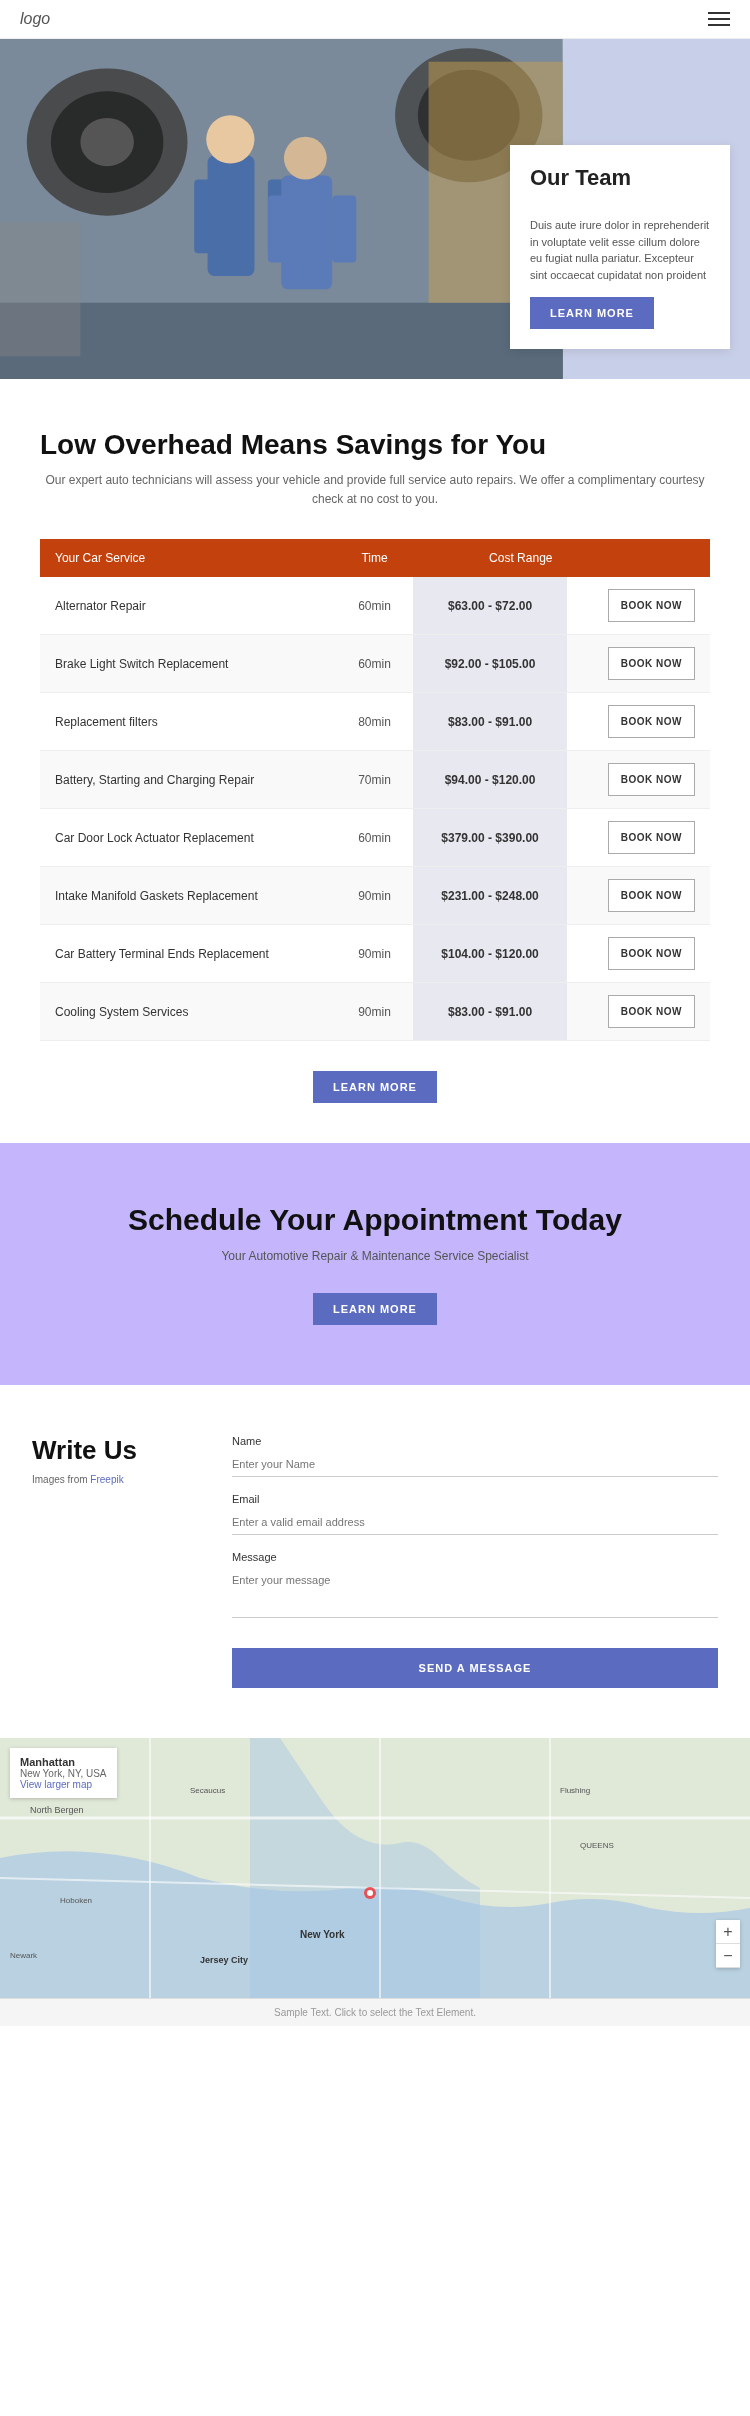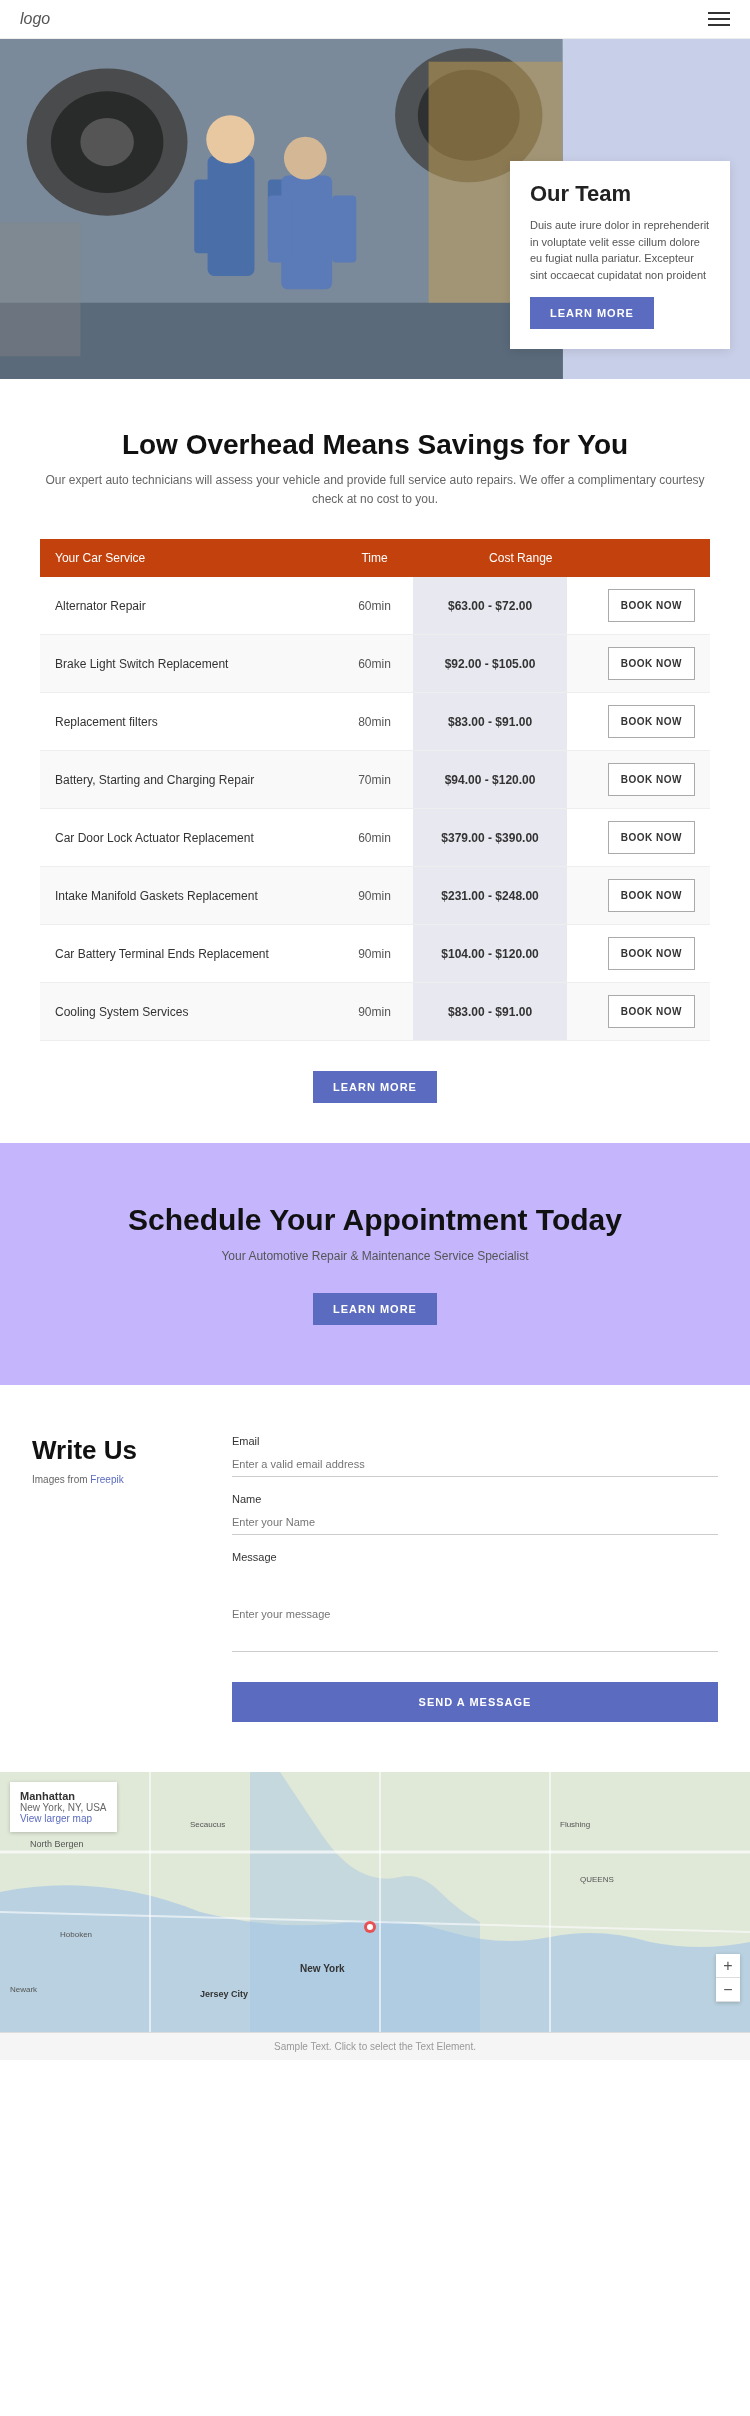--- a/index.html
+++ b/index.html
@@ -46,41 +46,41 @@
     }
     .hero-card {
       position: absolute;
       right: 20px;
       bottom: 30px;
       width: 220px;
       background: #fff;
       padding: 20px;
       box-shadow: 0 2px 10px rgba(0,0,0,0.1);
     }
-    .hero-card h2 { font-size: 22px; font-weight: bold; margin-bottom: 10px; color: #222; }
+    .hero-card h2 { font-size: 22px; font-weight: bold; margin-bottom: 26px; color: #222; }
     .hero-card p { font-size: 11px; color: #555; line-height: 1.5; margin-bottom: 14px; }
     .btn-primary {
       background: #5b6bbf;
       color: #fff;
       border: none;
       padding: 10px 20px;
       font-size: 11px;
       font-weight: bold;
       letter-spacing: 1px;
       cursor: pointer;
       text-transform: uppercase;
     }
 
     
     .services-section {
       padding: 50px 40px 40px;
       background: #fff;
     }
     .services-section h2 {
-      text-align: center;
+      text-align: left;
       font-size: 28px;
       font-weight: bold;
       margin-bottom: 10px;
       color: #111;
     }
     .services-section .subtitle {
       text-align: center;
       font-size: 12px;
       color: #666;
       line-height: 1.6;
@@ -201,21 +201,20 @@
       padding: 6px 0;
       font-size: 11px;
       color: #999;
       outline: none;
       background: transparent;
       font-family: Arial, sans-serif;
     }
     .form-group textarea {
       resize: none;
       height: 50px;
-      margin-top: 34px;
     }
     .send-btn {
       width: 100%;
       background: #5b6bbf;
       color: #fff;
       border: none;
       padding: 14px;
       font-size: 11px;
       font-weight: bold;
       letter-spacing: 1px;
@@ -430,26 +429,26 @@
 <section class="write-us-section">
   <div class="write-us-left">
     <h2>Write Us</h2>
     <p>
       <span>Images from</span>
       <a>Freepik</a>
     </p>
   </div>
   <div class="write-us-form">
     <div class="form-group">
+      <label>Name</label>
+      <input type="text" placeholder="Enter your Name" style="">
+    </div>
+    <div class="form-group">
       <label>Email</label>
       <input type="email" placeholder="Enter a valid email address" style="">
-    </div>
-    <div class="form-group">
-      <label>Name</label>
-      <input type="text" placeholder="Enter your Name" style="">
     </div>
     <div class="form-group">
       <label>Message</label>
       <textarea placeholder="Enter your message" style=""></textarea>
     </div>
     <button class="send-btn">SEND A MESSAGE</button>
   </div>
 </section>
 
 <div class="map-section">

